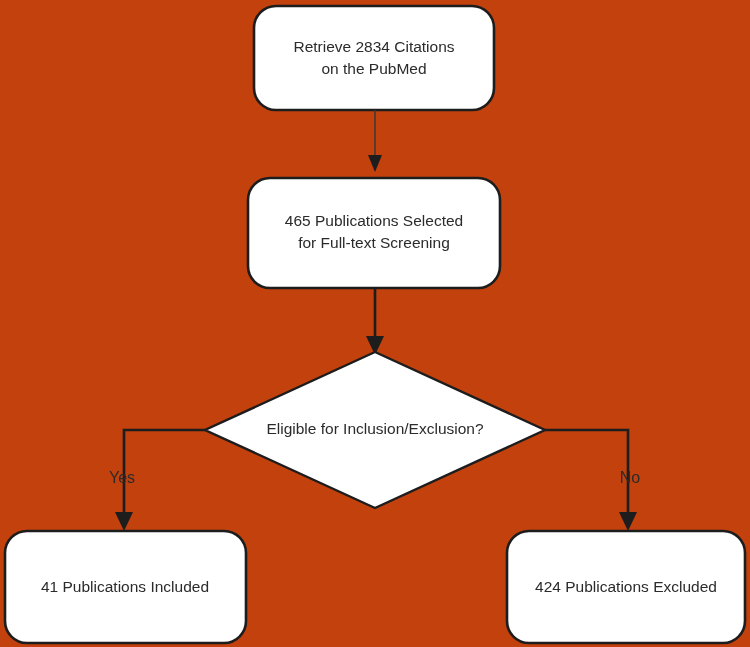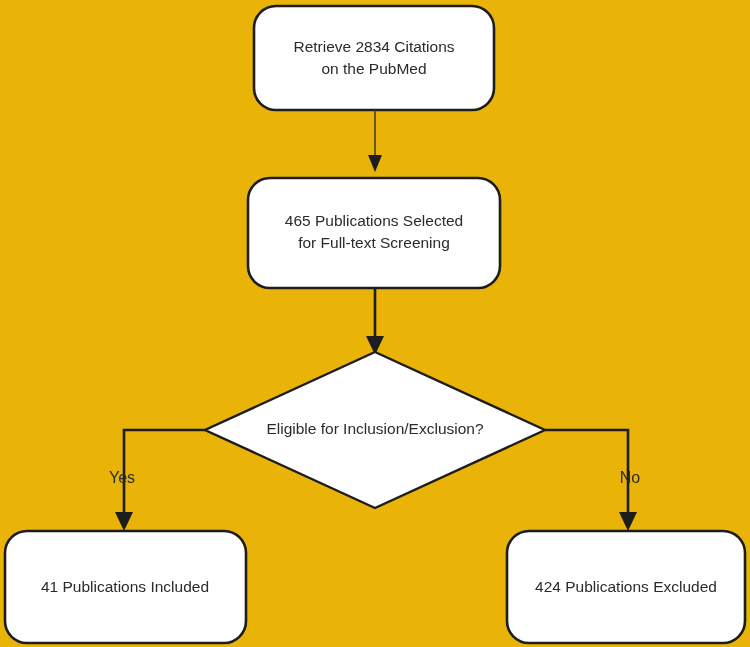--- a/index.html
+++ b/index.html
@@ -8,21 +8,21 @@
     padding: 0;
     background: #ffffff;
   }
   body {
     font-family: "Liberation Sans", sans-serif;
   }
   #flowchart-canvas {
     position: relative;
     width: 750px;
     height: 647px;
-    background: #eab308;
+    background: #c2410c;
     overflow: hidden;
   }
   #flow-svg {
     position: absolute;
     top: 0;
     left: 0;
     width: 750px;
     height: 647px;
     display: block;
   }

